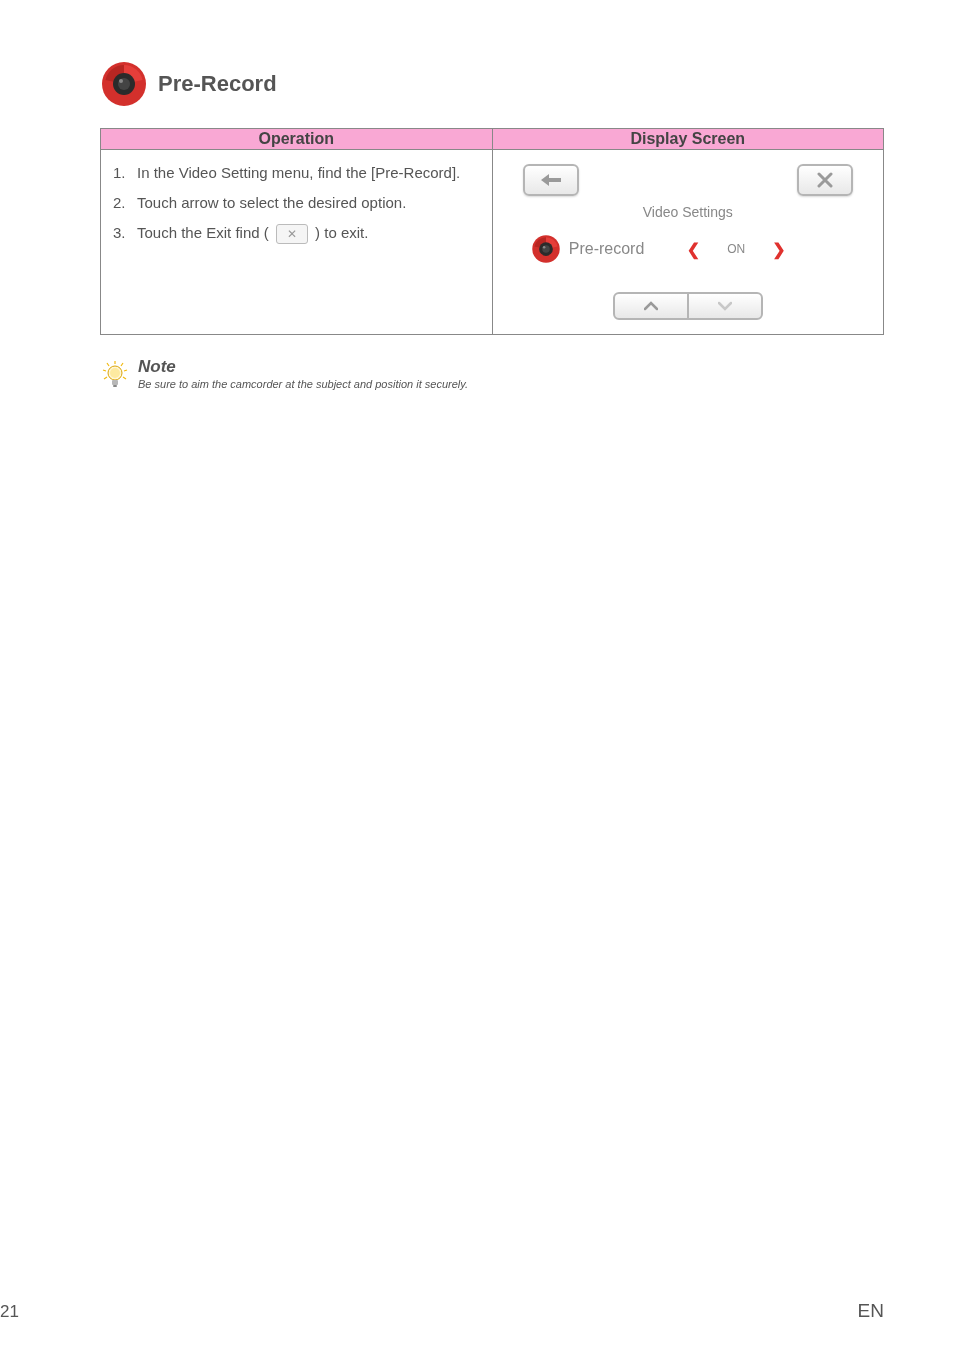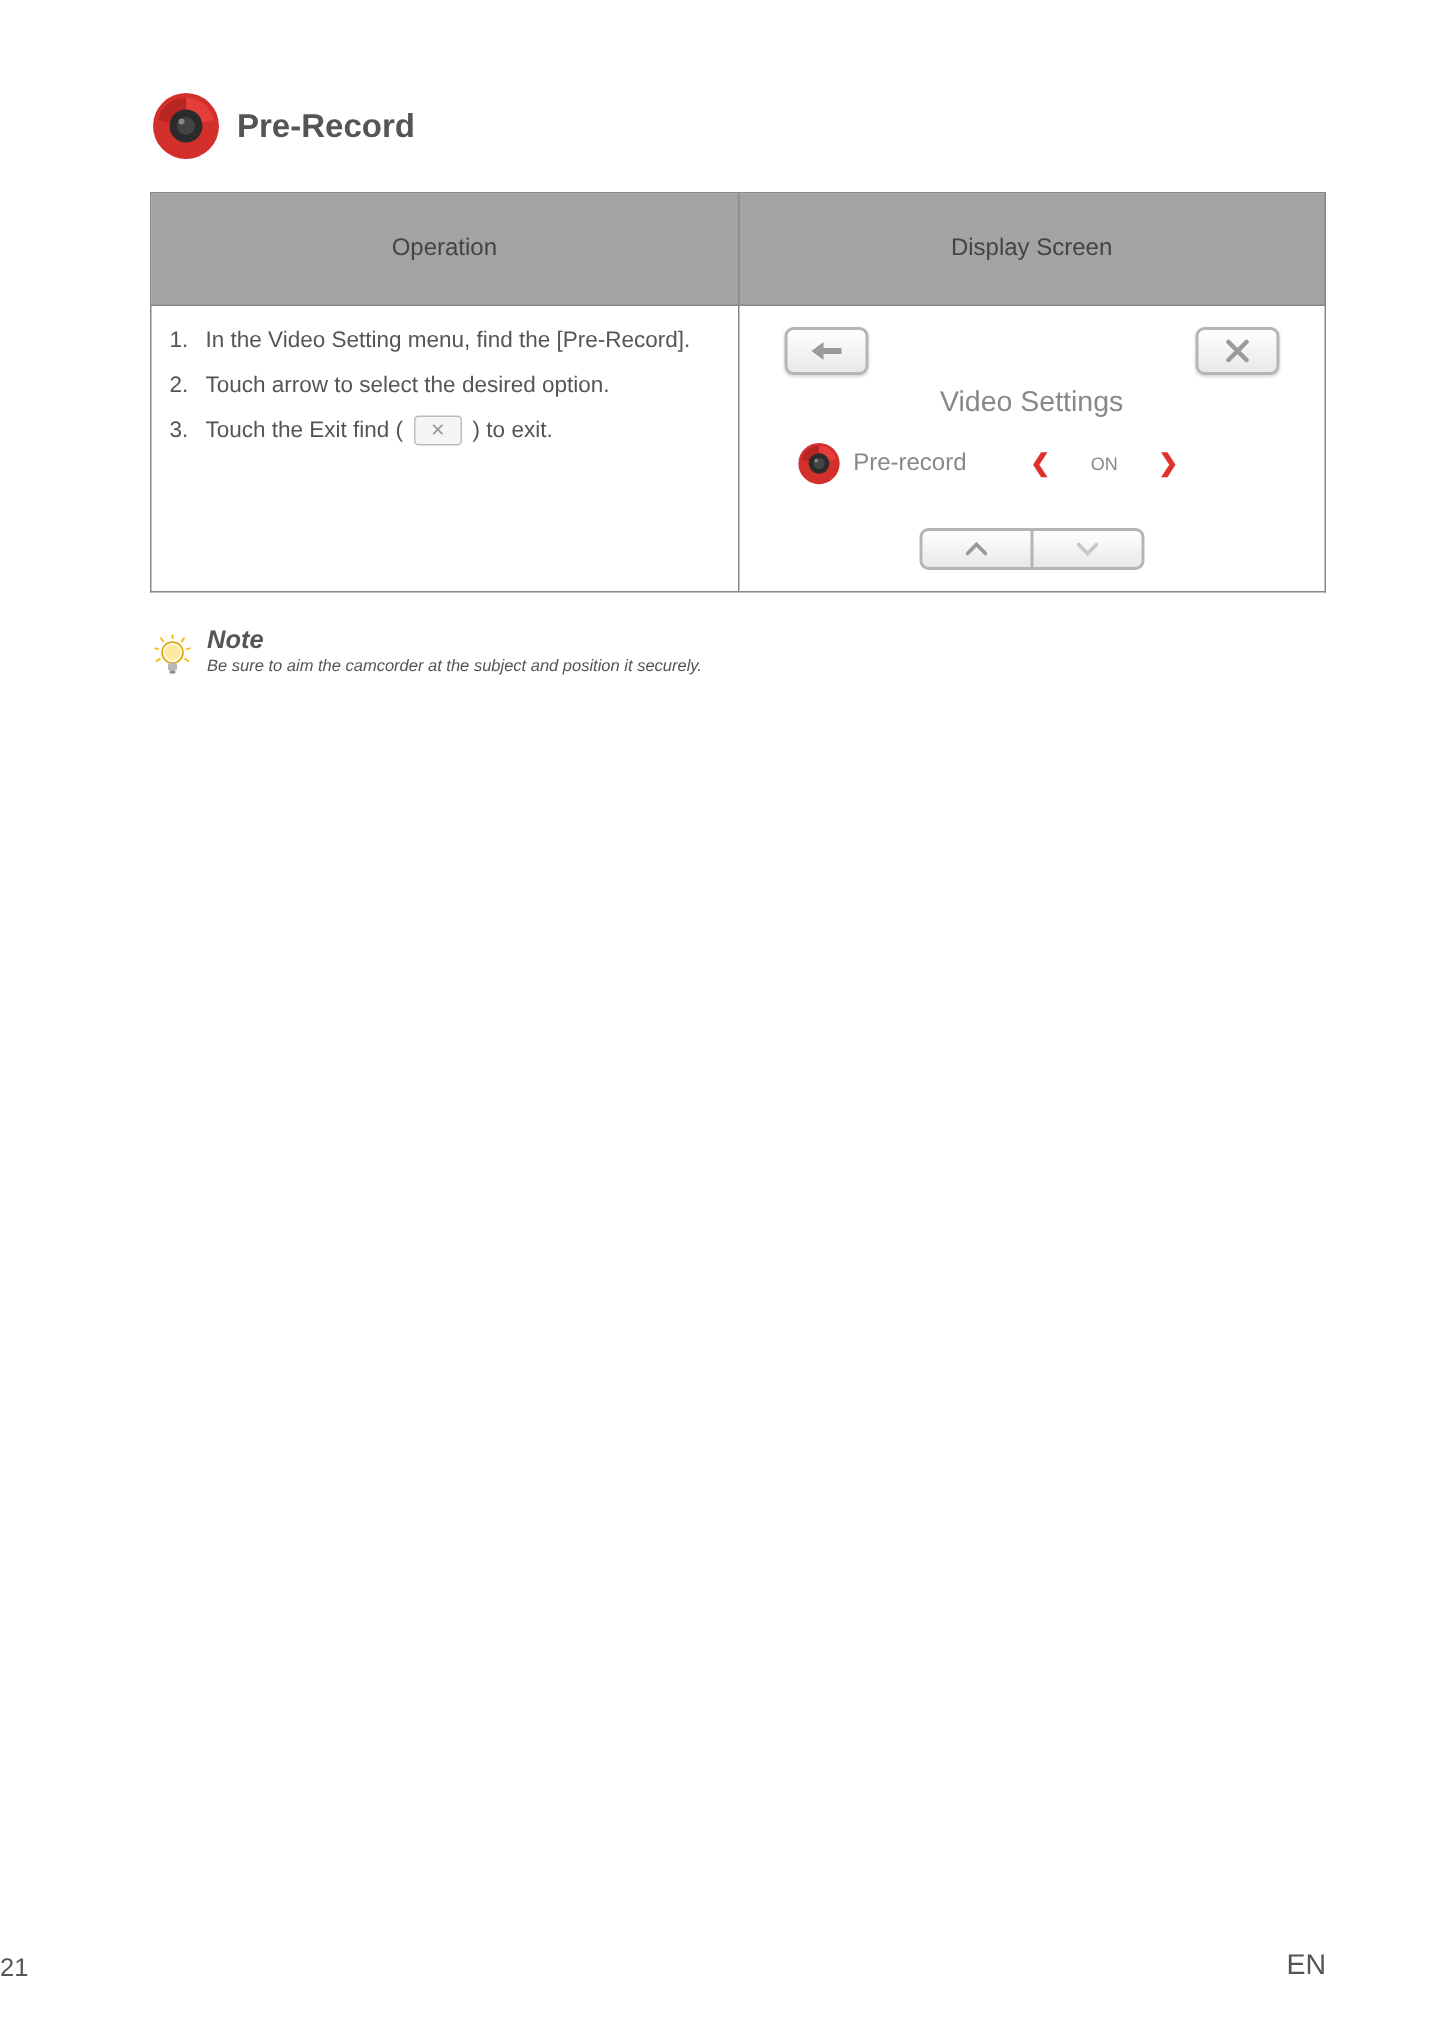--- a/index.html
+++ b/index.html
@@ -39,26 +39,26 @@
     table.instr {
       width: 100%;
       border-collapse: collapse;
     }
     table.instr th, table.instr td {
       border: 1px solid #888;
       vertical-align: top;
       padding: 8px 12px;
     }
     table.instr th {
-      background: #a3a3a3;
+      background: #f9a8d4;
       font-size: 16px;
-      font-weight: normal;
+      font-weight: bold;
       color: #444;
       text-align: center;
-      padding: 28px;
+      padding: 1px;
     }
     table.instr td {
       width: 50%;
     }
     .ops {
       list-style: none;
       font-size: 15px;
       line-height: 2.0;
       color: #555;
     }
@@ -101,21 +101,21 @@
       background: linear-gradient(#ffffff,#e8e8e8);
       display: flex;
       align-items: center;
       justify-content: center;
       color: #999;
       font-size: 16px;
       box-shadow: 0 1px 2px rgba(0,0,0,0.15);
     }
     .screen-title {
       text-align: center;
-      font-size: 19px;
+      font-size: 14px;
       color: #888;
       margin: 8px 0 14px 0;
     }
     .setting-row {
       display: flex;
       align-items: center;
       gap: 8px;
       justify-content: flex-start;
       padding-left: 8px;
       margin-bottom: 28px;
@@ -151,21 +151,21 @@
       display: flex;
       align-items: center;
       justify-content: center;
       color: #aaa;
       font-size: 12px;
     }
     .scroll-half.left { border-right: 2px solid #b5b5b5; }
     
     .note-block {
       display: flex;
-      align-items: flex-end;
+      align-items: center;
       gap: 8px;
       margin-top: 22px;
     }
     .bulb-icon {
       width: 30px;
       height: 30px;
       flex-shrink: 0;
     }
     .note-title {
       font-size: 17px;

